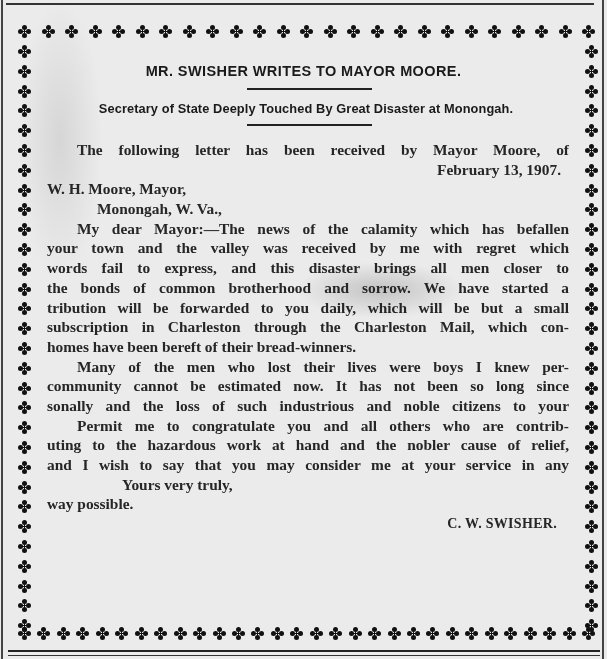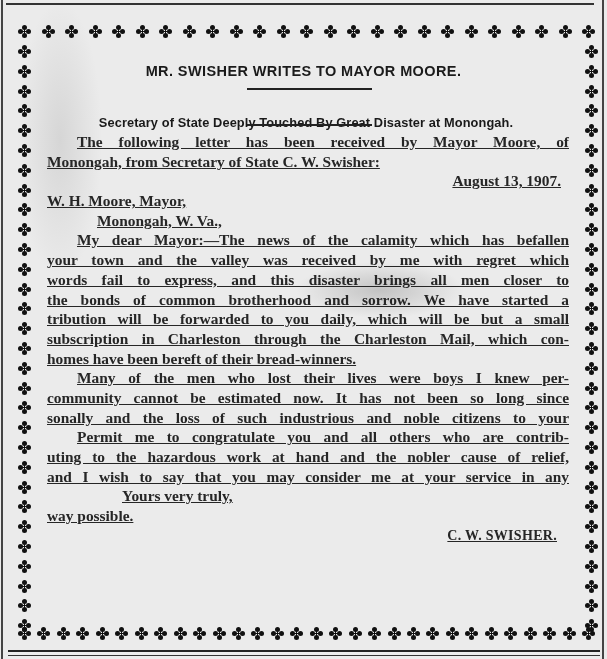--- a/index.html
+++ b/index.html
@@ -32,27 +32,27 @@
   .orn::before { left:6px; top:2px; width:1px; height:9px; background:#111; }
   .orn::after { left:2px; top:6px; width:9px; height:1px; background:#111; }
 
   .title {
     position:absolute; left:0; width:607px; top:63px; text-align:center;
     font-family:"Liberation Sans", "DejaVu Sans", sans-serif;
     font-weight:bold; font-size:14.5px; letter-spacing:0.4px; color:#1a1a1a;
   }
   .sep { position:absolute; left:247px; width:125px; height:2px; background:#222; }
   .subtitle {
-    position:absolute; left:36px; width:540px; top:115px; text-align:center;
+    position:absolute; left:36px; width:540px; top:101px; text-align:center;
     font-family:"Liberation Sans", "DejaVu Sans", sans-serif;
     font-weight:bold; font-size:12.8px; letter-spacing:0.1px; color:#1a1a1a; white-space:nowrap;
   }
   .body {
-    position:absolute; left:47px; top:132px; width:522px;
-    font-size:15.4px; line-height:19.7px; font-weight:bold; color:#262626;text-decoration:underline;
+    position:absolute; left:47px; top:140px; width:522px;
+    font-size:15.4px; line-height:19.7px; font-weight:bold; color:#262626;
   }
   .line { white-space:nowrap; height:19.7px; }
   .just { text-align:justify; text-align-last:justify; white-space:normal; }
   .indent { padding-left:30px; }
   .indent2 { padding-left:50px; }
   .indent3 { padding-left:75px; }
   .right { text-align:right; padding-right:8px; }
   .sig { text-align:right; padding-right:12px; font-size:14px; letter-spacing:0.3px; }
 </style>
 </head>
@@ -758,22 +758,21 @@
       </div>
     </div>
 
   <div class="title">MR. SWISHER WRITES TO MAYOR MOORE.</div>
   <div class="sep" style="top:88px"></div>
   <div class="subtitle">Secretary of State Deeply Touched By Great Disaster at Monongah.</div>
   <div class="sep" style="top:124px"></div>
 
   <div class="body">
     <div class="line just indent">The following letter has been received by Mayor Moore, of</div>
-    <div class="line">Monongah, from Secretary of State C. W. Swisher:</div>
-    <div class="line right">August 13, 1907.</div>
+    <div class="line right">February 13, 1907.</div>
     <div class="line">W. H. Moore, Mayor,</div>
     <div class="line indent2">Monongah, W. Va.,</div>
 
     <div class="line just indent">My dear Mayor:—The news of the calamity which has befallen</div>
     <div class="line just">your town and the valley was received by me with regret which</div>
     <div class="line just">words fail to express, and this disaster brings all men closer to</div>
     <div class="line just">the bonds of common brotherhood and sorrow. We have started a</div>
     <div class="line just">tribution will be forwarded to you daily, which will be but a small</div>
     <div class="line just">subscription in Charleston through the Charleston Mail, which con-</div>
     <div class="line">homes have been bereft of their bread-winners.</div>

